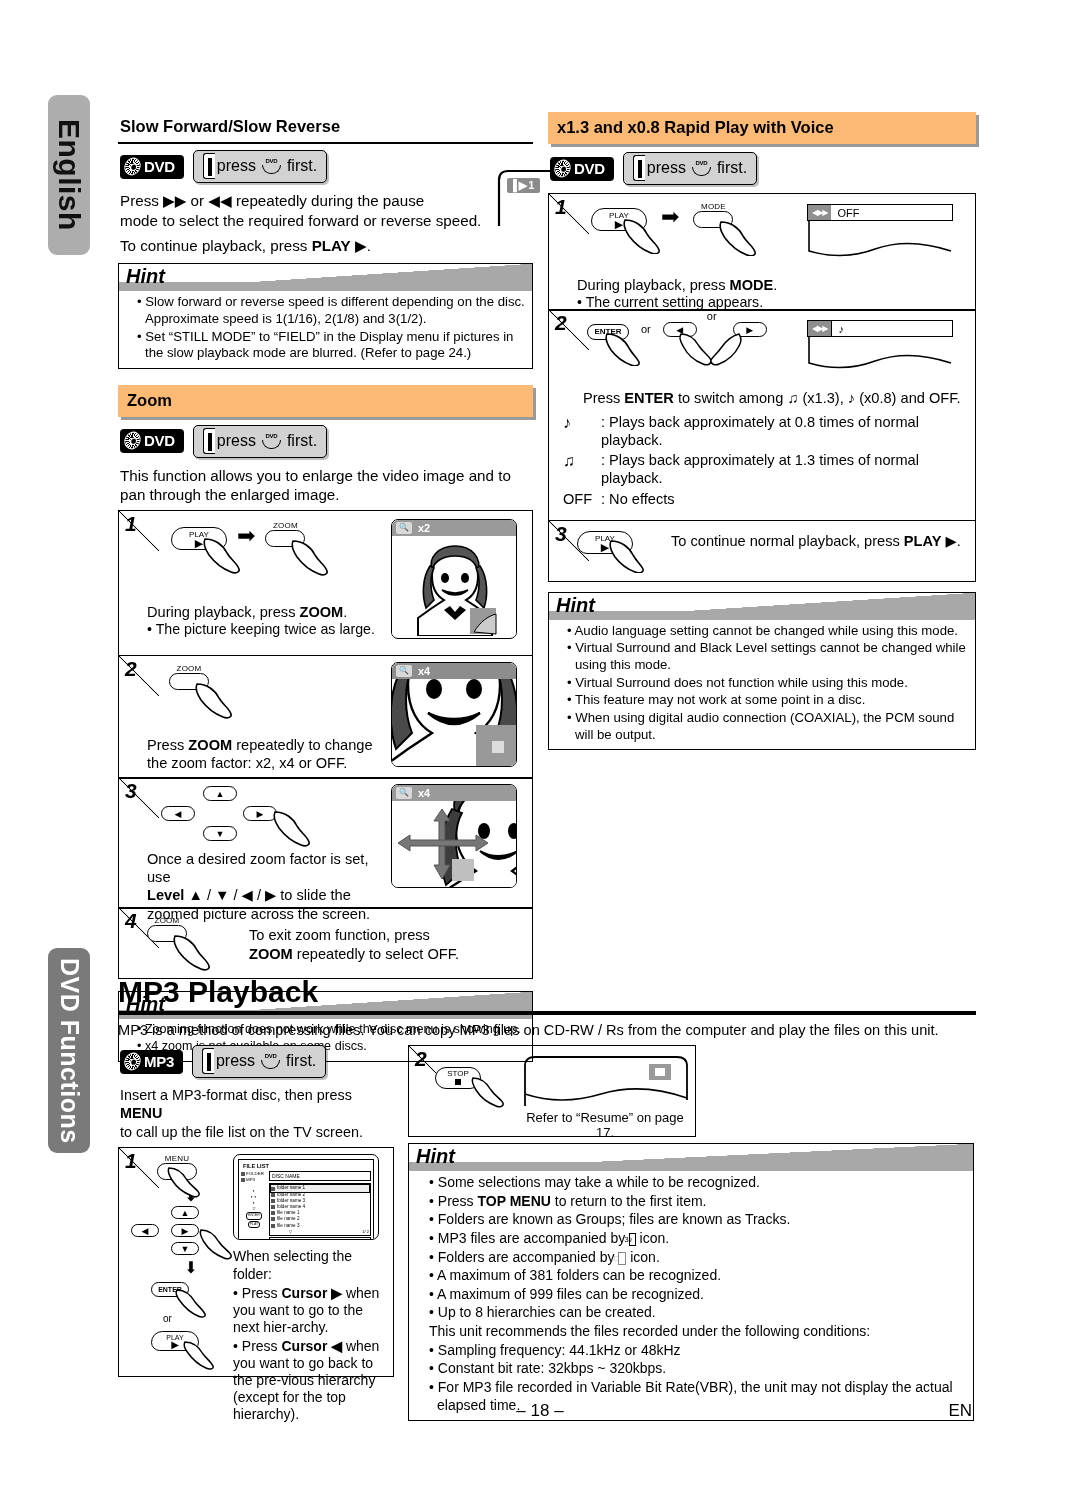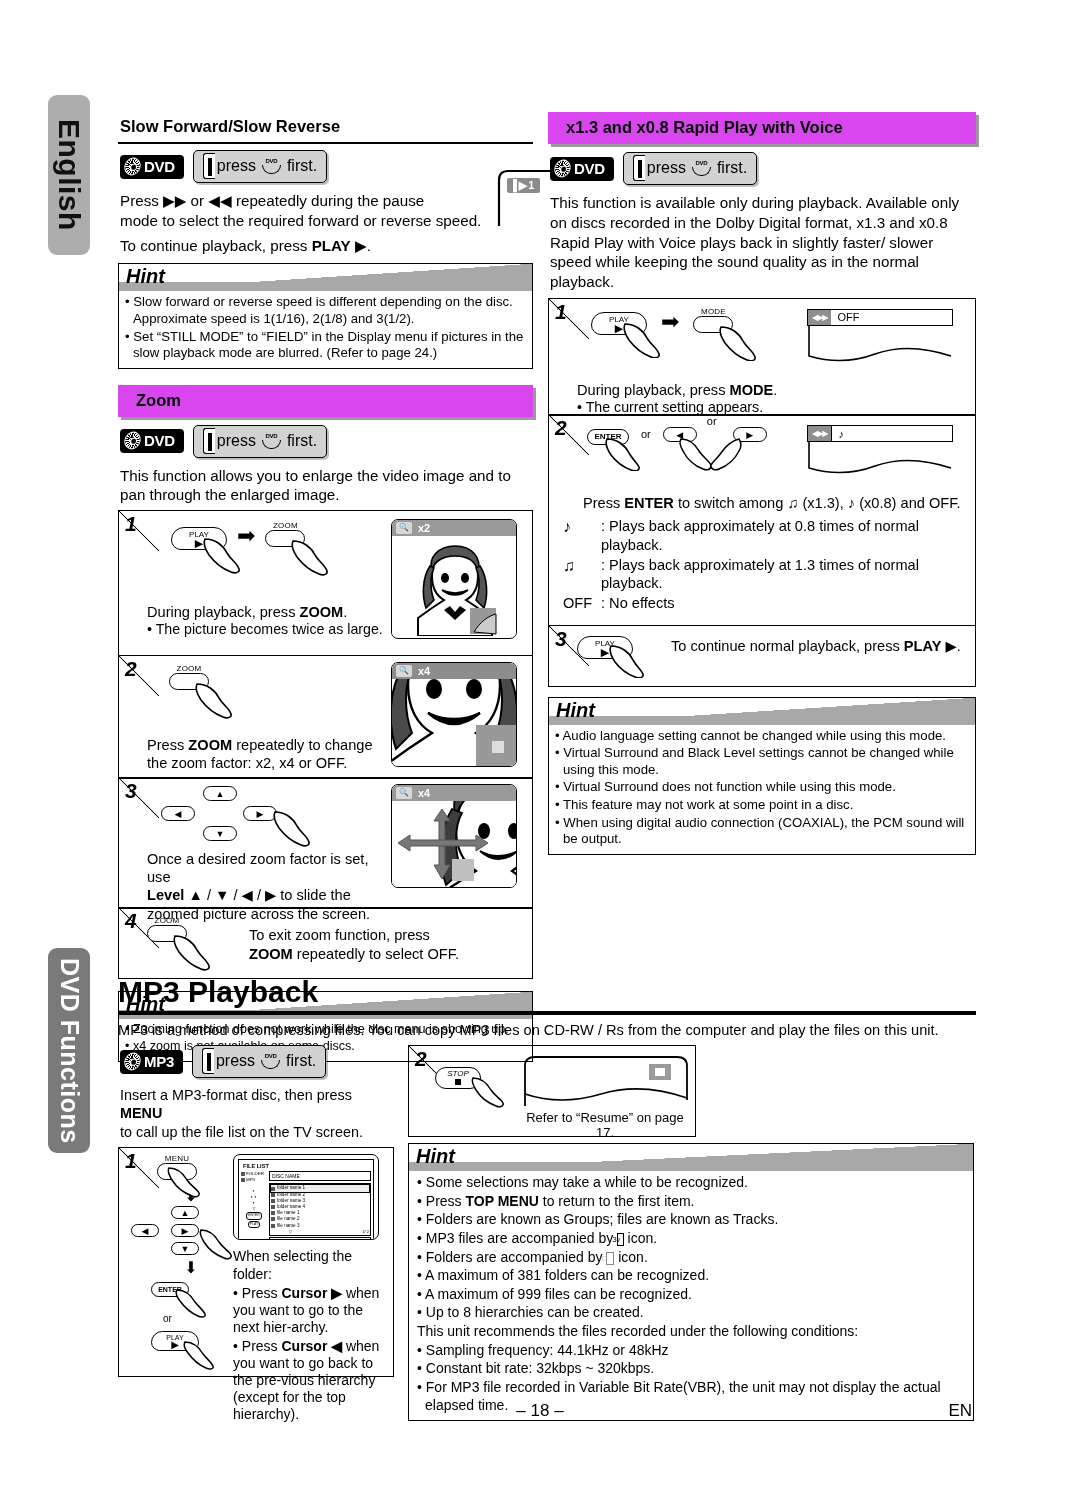--- a/index.html
+++ b/index.html
@@ -37,24 +37,24 @@
   .col-right { position: absolute; left: 548px; top: 112px; width: 428px; }
 
   
   h2.sect {
     font-size: 16.5px; font-weight: bold;
     padding: 5px 10px 6px 8px;
     border-bottom: 2.5px solid #000;
     position: relative;
   }
   h2.sect.shaded {
-    background: #d946ef;
+    background: #fdba74;
     border-bottom: none;
     box-shadow: 3px 3px 0 #9a9a9a;
-    padding: 6px 10px 7px 18px;
+    padding: 6px 10px 7px 9px;
     margin-bottom: 8px;
   }
   h2.sect.plain { border-bottom: 2.5px solid #000; margin-bottom: 5px; padding-left:2px;}
 
   
   .press-row { display: flex; align-items: center; gap: 9px; margin: 6px 0 8px 2px; }
   .disc-badge {
     background: #000; color: #fff; border-radius: 4px;
     font-size: 15px; font-weight: bold;
     padding: 3px 9px 4px 4px;
@@ -118,21 +118,21 @@
     background: linear-gradient(to bottom right, transparent 49.4%, #a8a8a8 49.6%);
   }
   .hint-head .wedge2 {
     position:absolute; left:0; right:0; bottom:0; height:9px; background:#a8a8a8;
   }
   .hint-head span {
     position: relative; z-index: 2;
     font-size: 20px; font-weight: bold; font-style: italic;
     padding-left: 7px; line-height: 24px; display:block;
   }
-  .hint ul { list-style: none; padding: 3px 6px 5px 6px; }
+  .hint ul { list-style: none; padding: 3px 6px 5px 6px; margin-left: 12px; }
   .hint li {
     font-size: 13.2px; line-height: 1.26; margin-bottom: 1px;
     padding-left: 8px; text-indent: -8px;
   }
   .hint li.nobullet { padding-left: 0; text-indent: 0; }
   .hint li b { font-weight: bold; }
   .hint.small li { font-size: 12.6px; }
 
   
   .step {
@@ -168,21 +168,21 @@
     border-radius: 13px 13px 10px 10px;
     flex-direction: column; gap: 0; line-height: 1;
     padding-top: 1px;
   }
   .rbtn.play .t { font-size: 8px; }
   .rbtn.play .tri { font-size: 11px; line-height: 8px; }
   .rbtn.oval { width: 40px; height: 17px; border-radius: 9px; }
   .rbtn.cur  { width: 34px; height: 15px; border-radius: 8px; font-size: 9px; }
   .rbtn.enter{ width: 42px; height: 16px; border-radius: 8px; font-size: 8px; font-weight:bold; }
   .rbtn.stop { width: 46px; height: 22px; border-radius: 11px; flex-direction: column; line-height:1; }
-  .rbtn.stop .t { font-size: 8px; font-style: italic; }
+  .rbtn.stop .t { font-size: 8px; }
   .rbtn.stop .sq { width:6px; height:6px; background:#000; margin-top:1px;}
   .arrow-r { font-size: 22px; line-height: 1; }
 
   
   .tv {
     border: 1.8px solid #000; border-radius: 7px;
     background: #fff; overflow: hidden; position: relative;
   }
   .osd {
     background: #9a9a9a; color: #fff;
@@ -329,21 +329,21 @@
             <div class="btn-lbl">ZOOM</div>
             <div class="rbtn oval"></div>
             <svg width="42" height="38" style="position:absolute; left:24px; top:18px;" viewBox="0 0 42 38">
                 <path d="M4 2 C14 2 22 8 26 16 C30 23 36 26 38 32 C39 35 35 37 30 35 C22 32 14 26 8 18 C4 12 2 6 4 2 Z" fill="#fff" stroke="#000" stroke-width="1.6"></path>
               </svg>
           </div>
         </div>
         <div class="step-text" style="margin-top:52px;">
           <span>During playback, press </span><b>ZOOM</b><span>.</span>
         </div>
-        <div class="step-sub">• The picture becomes twice as large.</div>
+        <div class="step-sub">• The picture keeping twice as large.</div>
       </div>
       <div class="tv" style="width:126px; height:120px; margin-top:4px;">
         <div class="osd">
           <span class="ic">🔍</span>
           <span>x2</span>
         </div>
         <div style="position:relative; height:100px; background:#fff;">
           <svg viewBox="0 0 126 100" width="126" height="100">
             <path d="M63 14 C48 14 40 26 40 40 C40 52 45 60 52 64 L40 72 L26 82 L26 100 L100 100 L100 82 L86 72 L74 64 C81 60 86 52 86 40 C86 26 78 14 63 14 Z" fill="#fff" stroke="#000" stroke-width="2"></path>
             <path d="M40 34 C36 22 46 10 63 10 C80 10 90 22 86 36 C84 26 76 20 63 20 C50 20 42 26 40 34 Z" fill="#555" stroke="#000" stroke-width="1.6"></path>
@@ -486,21 +486,20 @@
       <span class="finger"></span>
       <span>press</span>
       <span class="dvd-key">
         <span class="kcap">DVD</span>
         <span class="kbody"></span>
       </span>
       <span>first.</span>
     </div>
   </div>
 
-  <p class="body" style="line-height:1.3;">This function is available only during playback. Available only on discs recorded in the Dolby Digital format, x1.3 and x0.8 Rapid Play with Voice plays back in slightly faster/ slower speed while keeping the sound quality as in the normal playback.</p>
 
   <div class="step" style="height:118px; margin-top:6px;">
     <div class="slash"></div>
     <div class="num">1</div>
     <div style="display:flex; padding-left:22px;">
       <div style="width:230px;">
         <div style="display:flex; align-items:center; gap:14px; padding-left:14px; padding-top:4px;">
           <div style="position:relative;">
             <div class="rbtn play">
                 <span class="t">PLAY</span>

